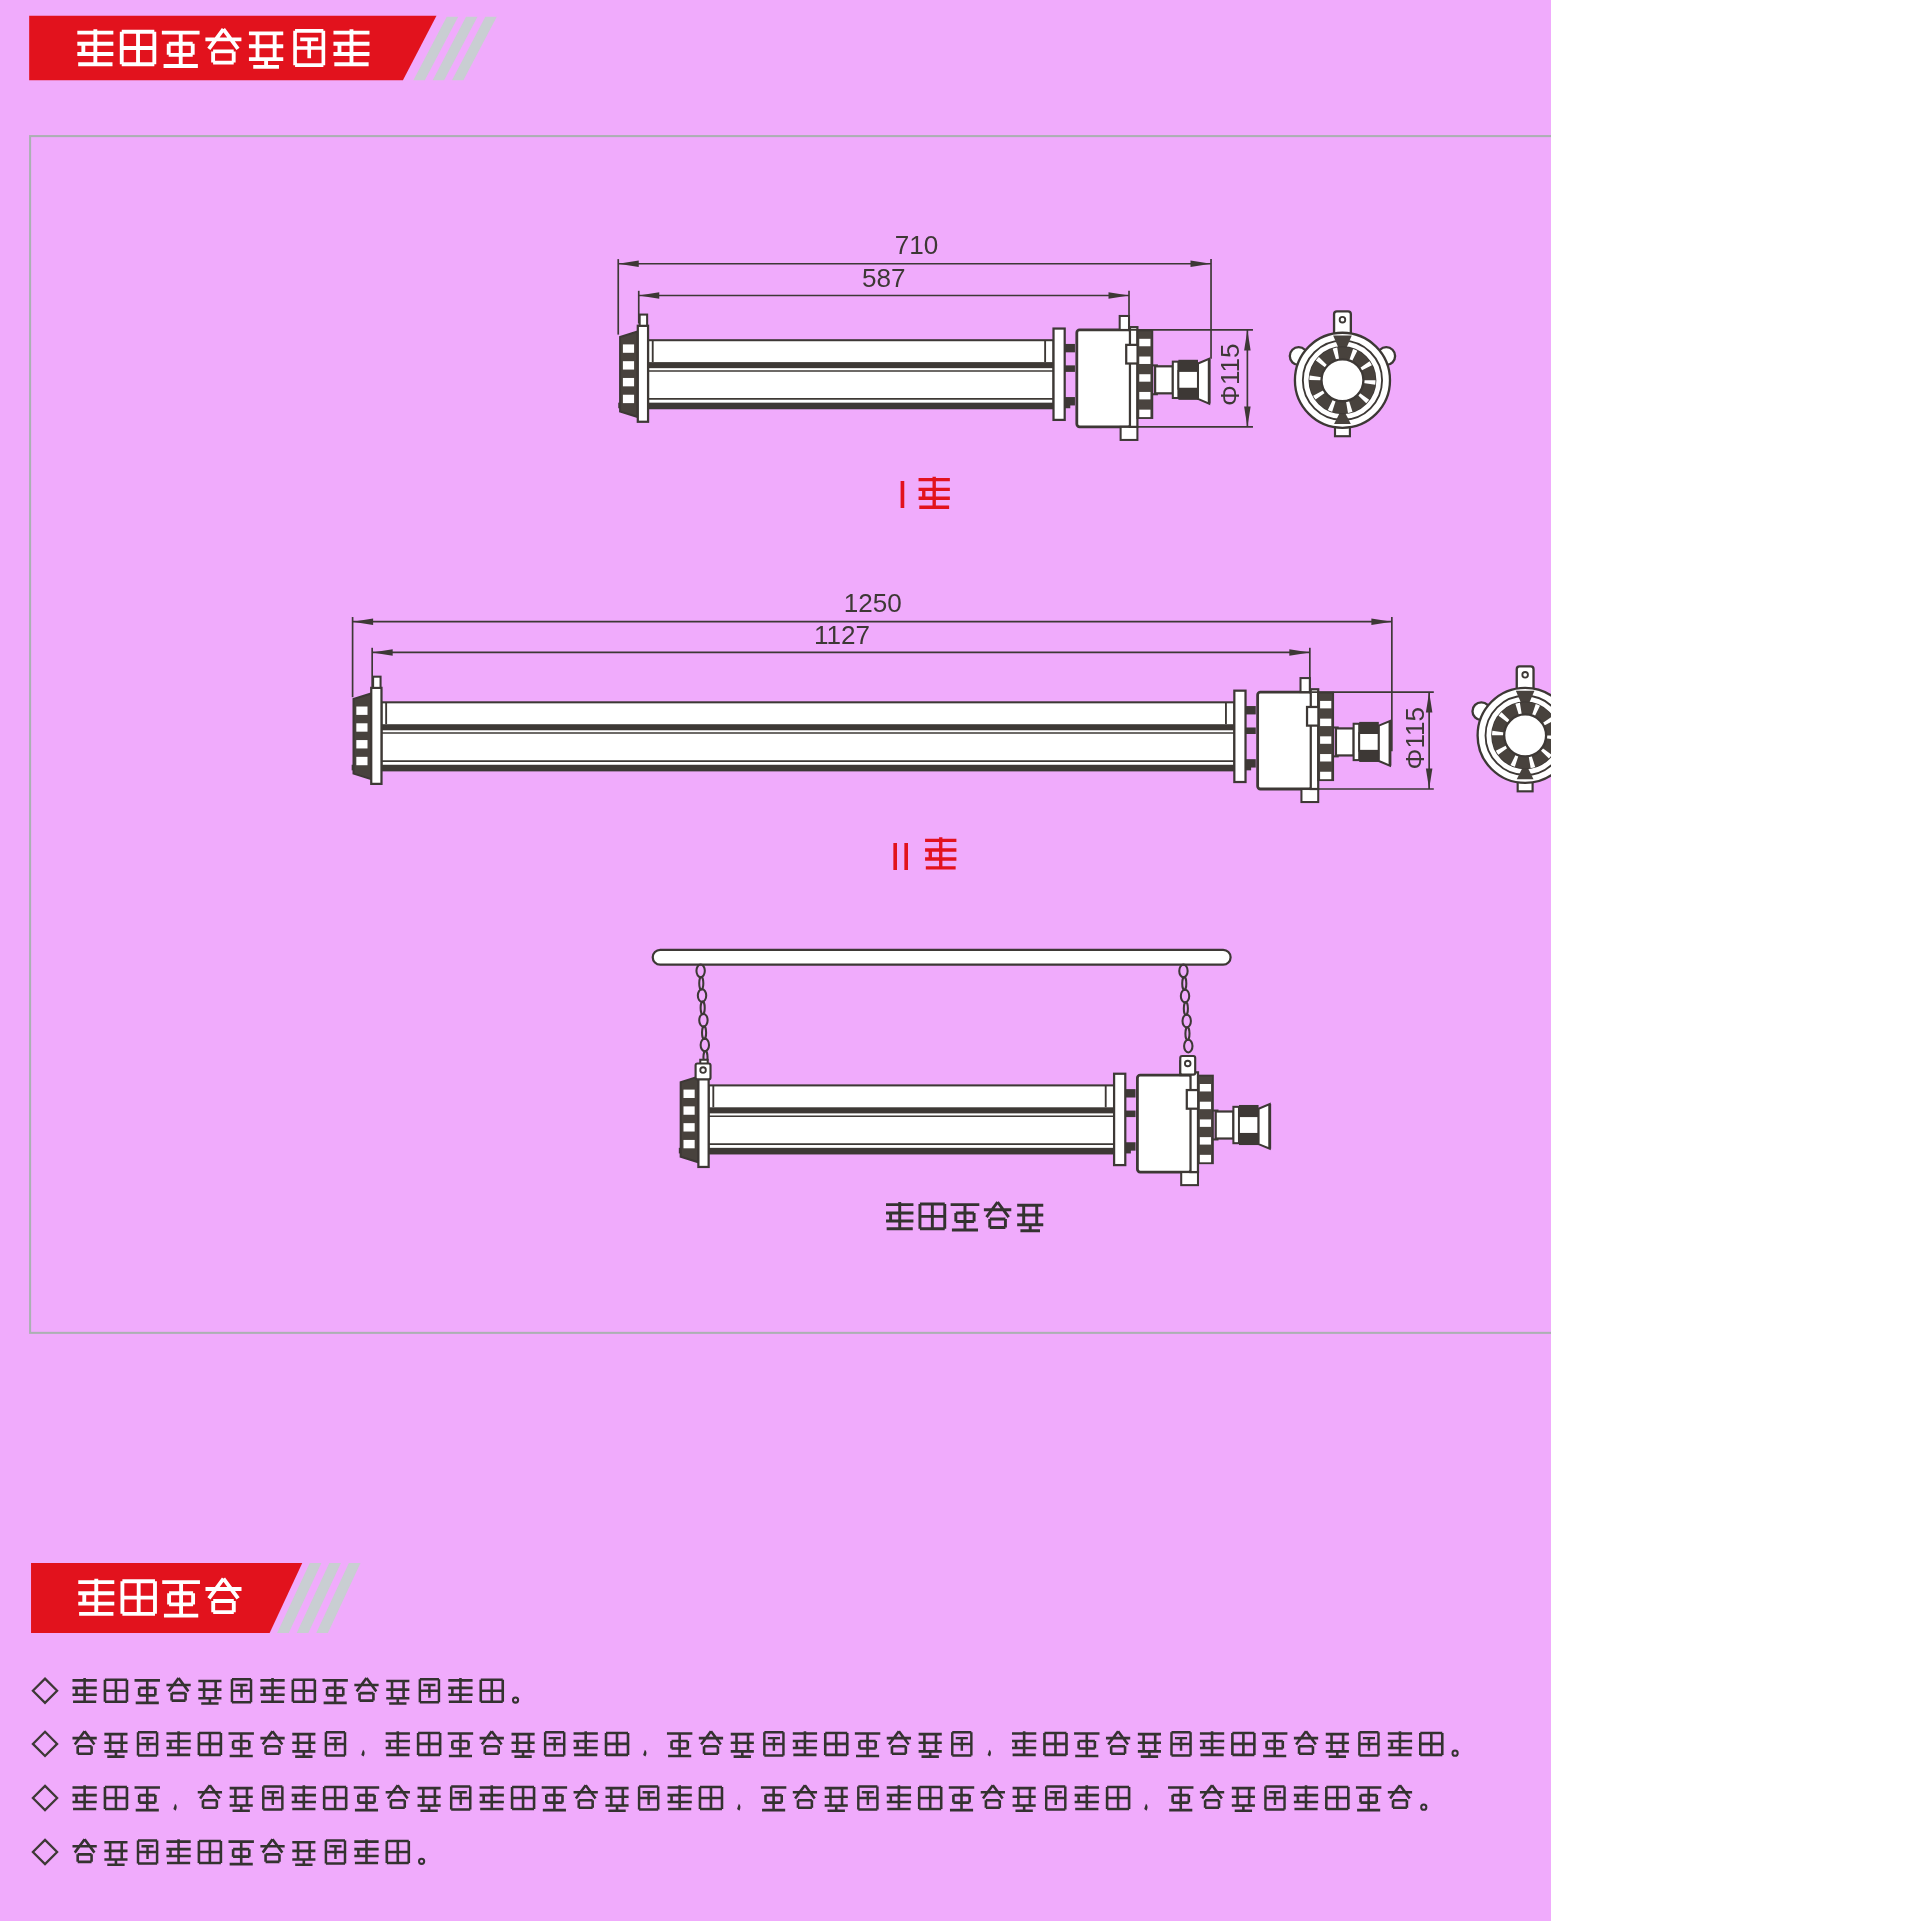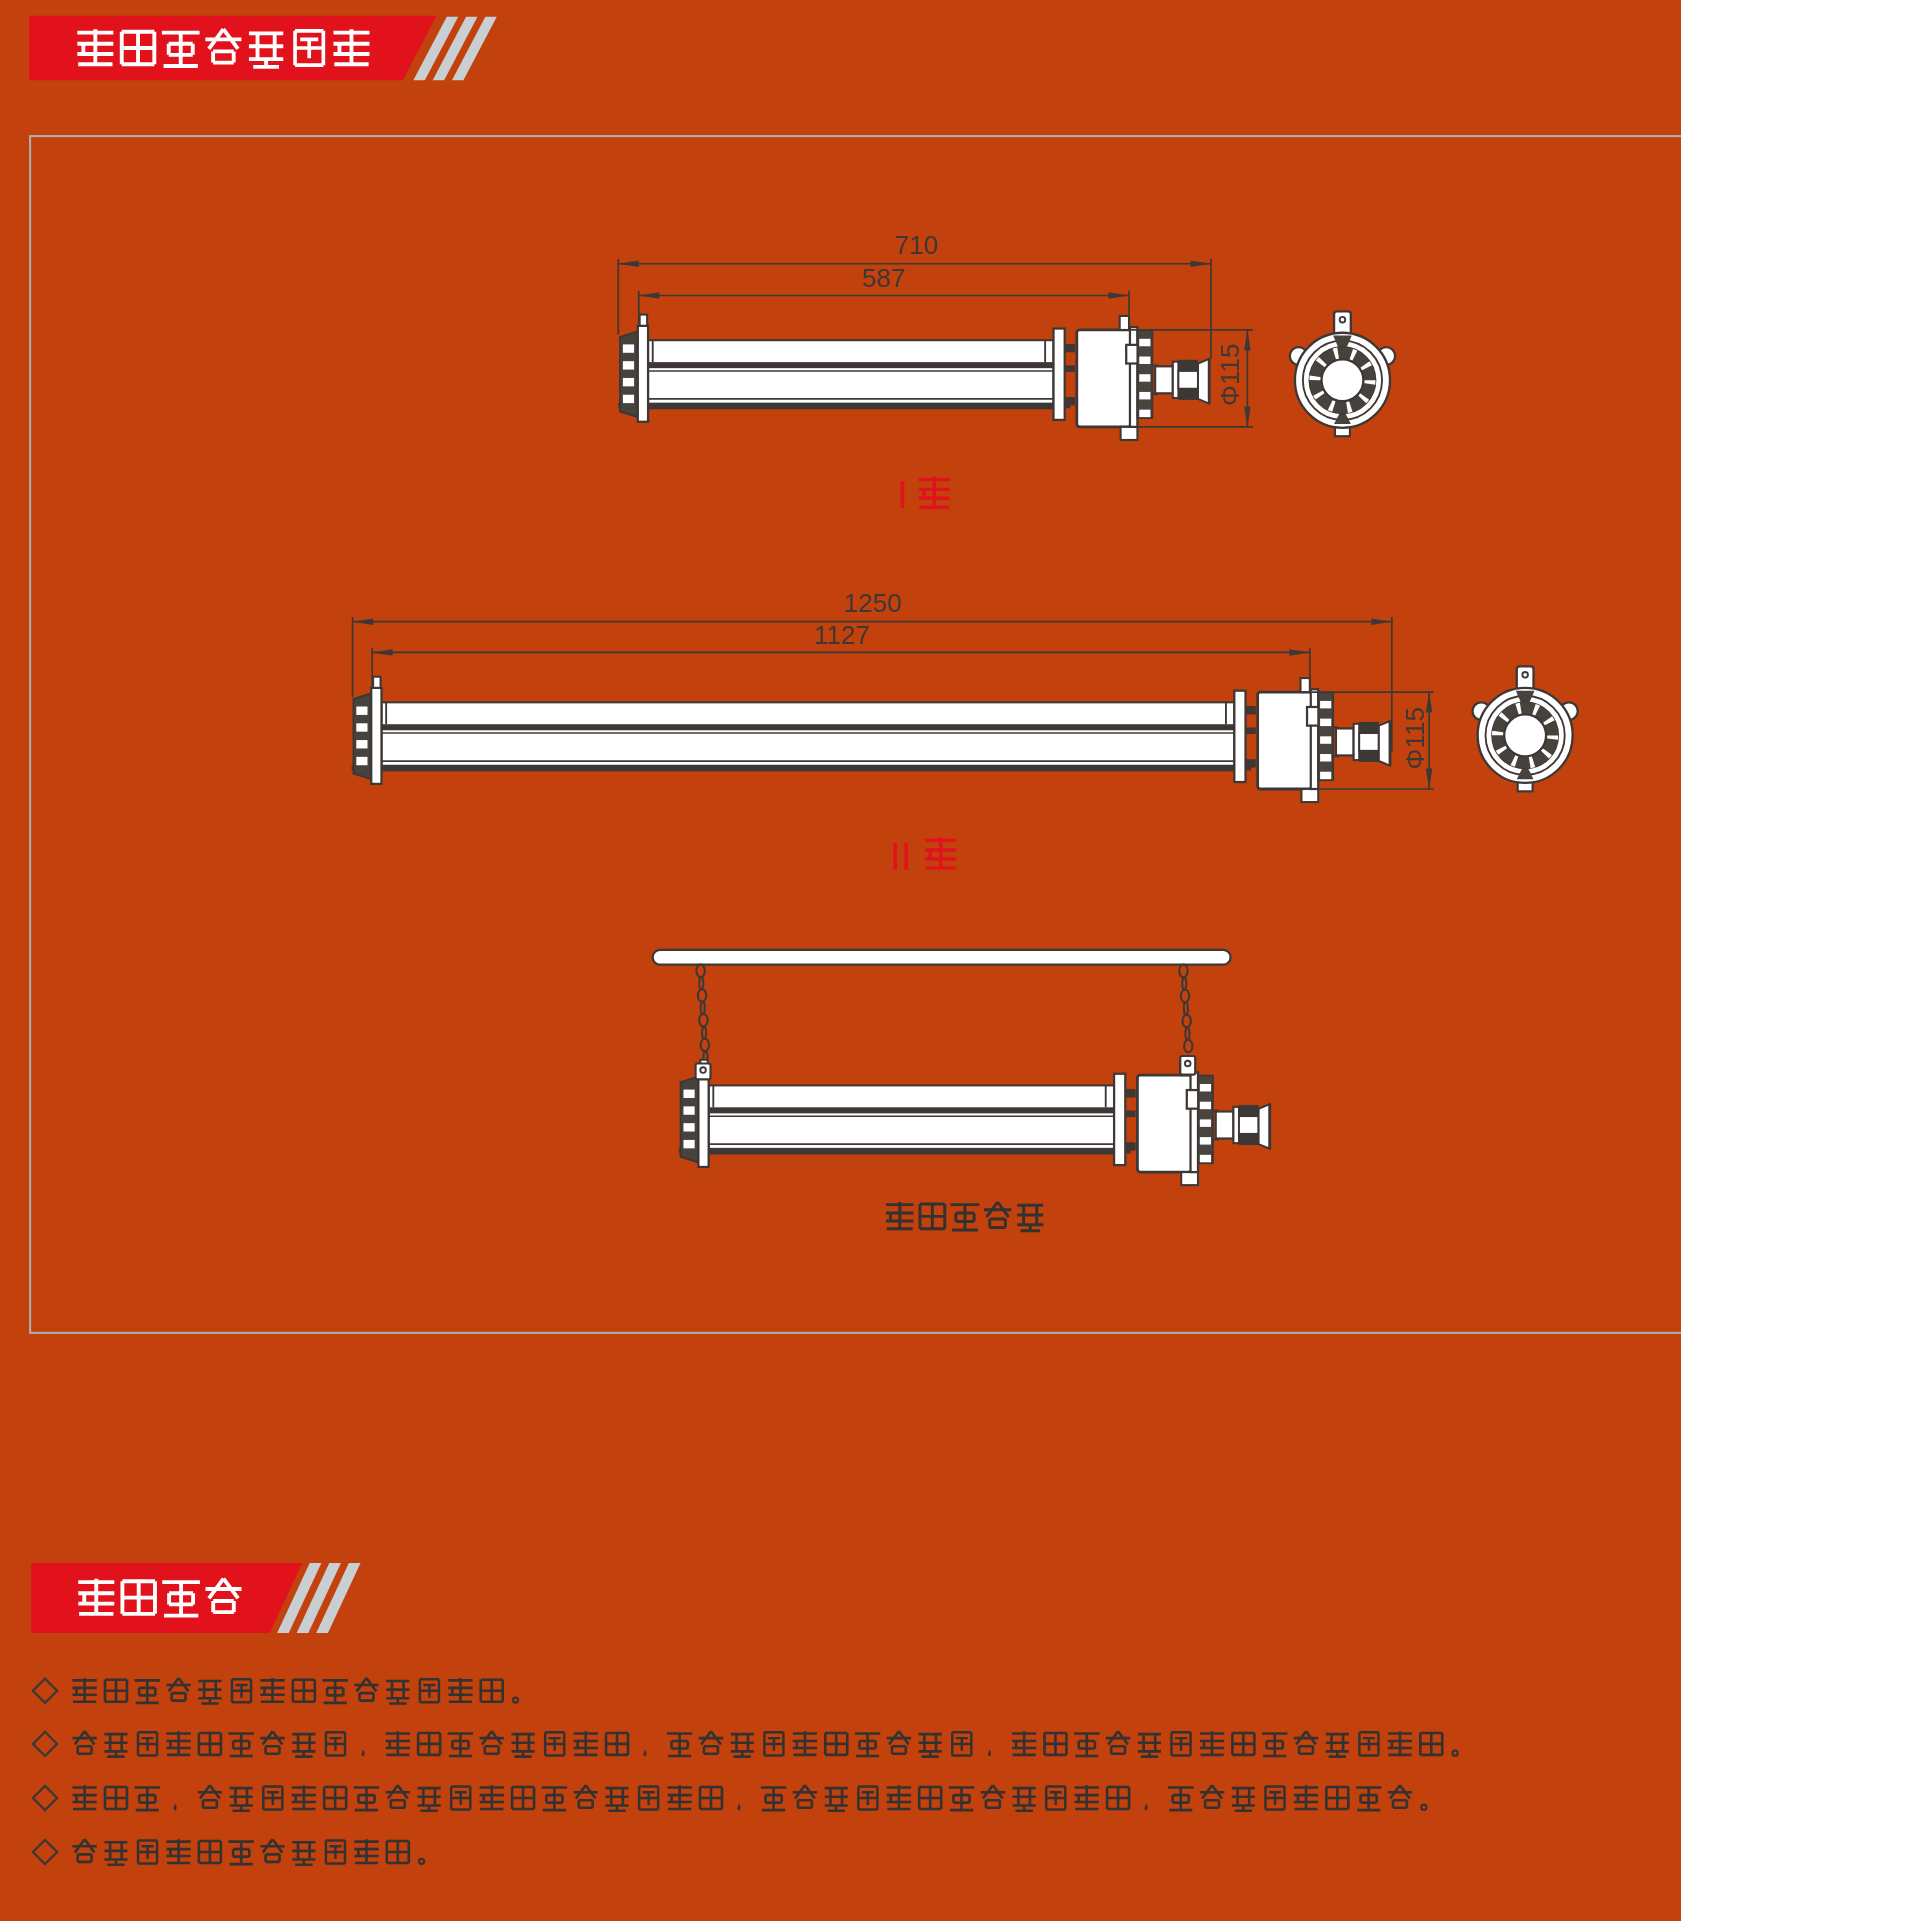--- a/index.html
+++ b/index.html
@@ -1,14 +1,14 @@
 <!DOCTYPE html>
 <html style="font-size:15px"><head><meta charset="utf-8"><style>
 html,body{margin:0;padding:0;background:#fff;}
-.page{position:relative;width:1681px;height:1921px;background:#c2410c;overflow:hidden;}
+.page{position:relative;width:1551px;height:1921px;background:#f0abfc;overflow:hidden;}
 </style></head><body>
 <div class="page">
 <svg width="1929" height="1921" viewBox="0 0 2069 2061">
 
 <defs>
 <g id="gA">
           <path d="M8 14 H92 M8 40 H92 M8 64 H92 M10 88 H90 M50 6 V92 M22 40 V64" fill="none" stroke-width="9"></path>
         </g>
 <g id="gB">
           <path d="M12 12 H88 M12 12 V88 M88 12 V88 M12 88 H88 M12 50 H88 M50 12 V88" fill="none" stroke-width="9"></path>

